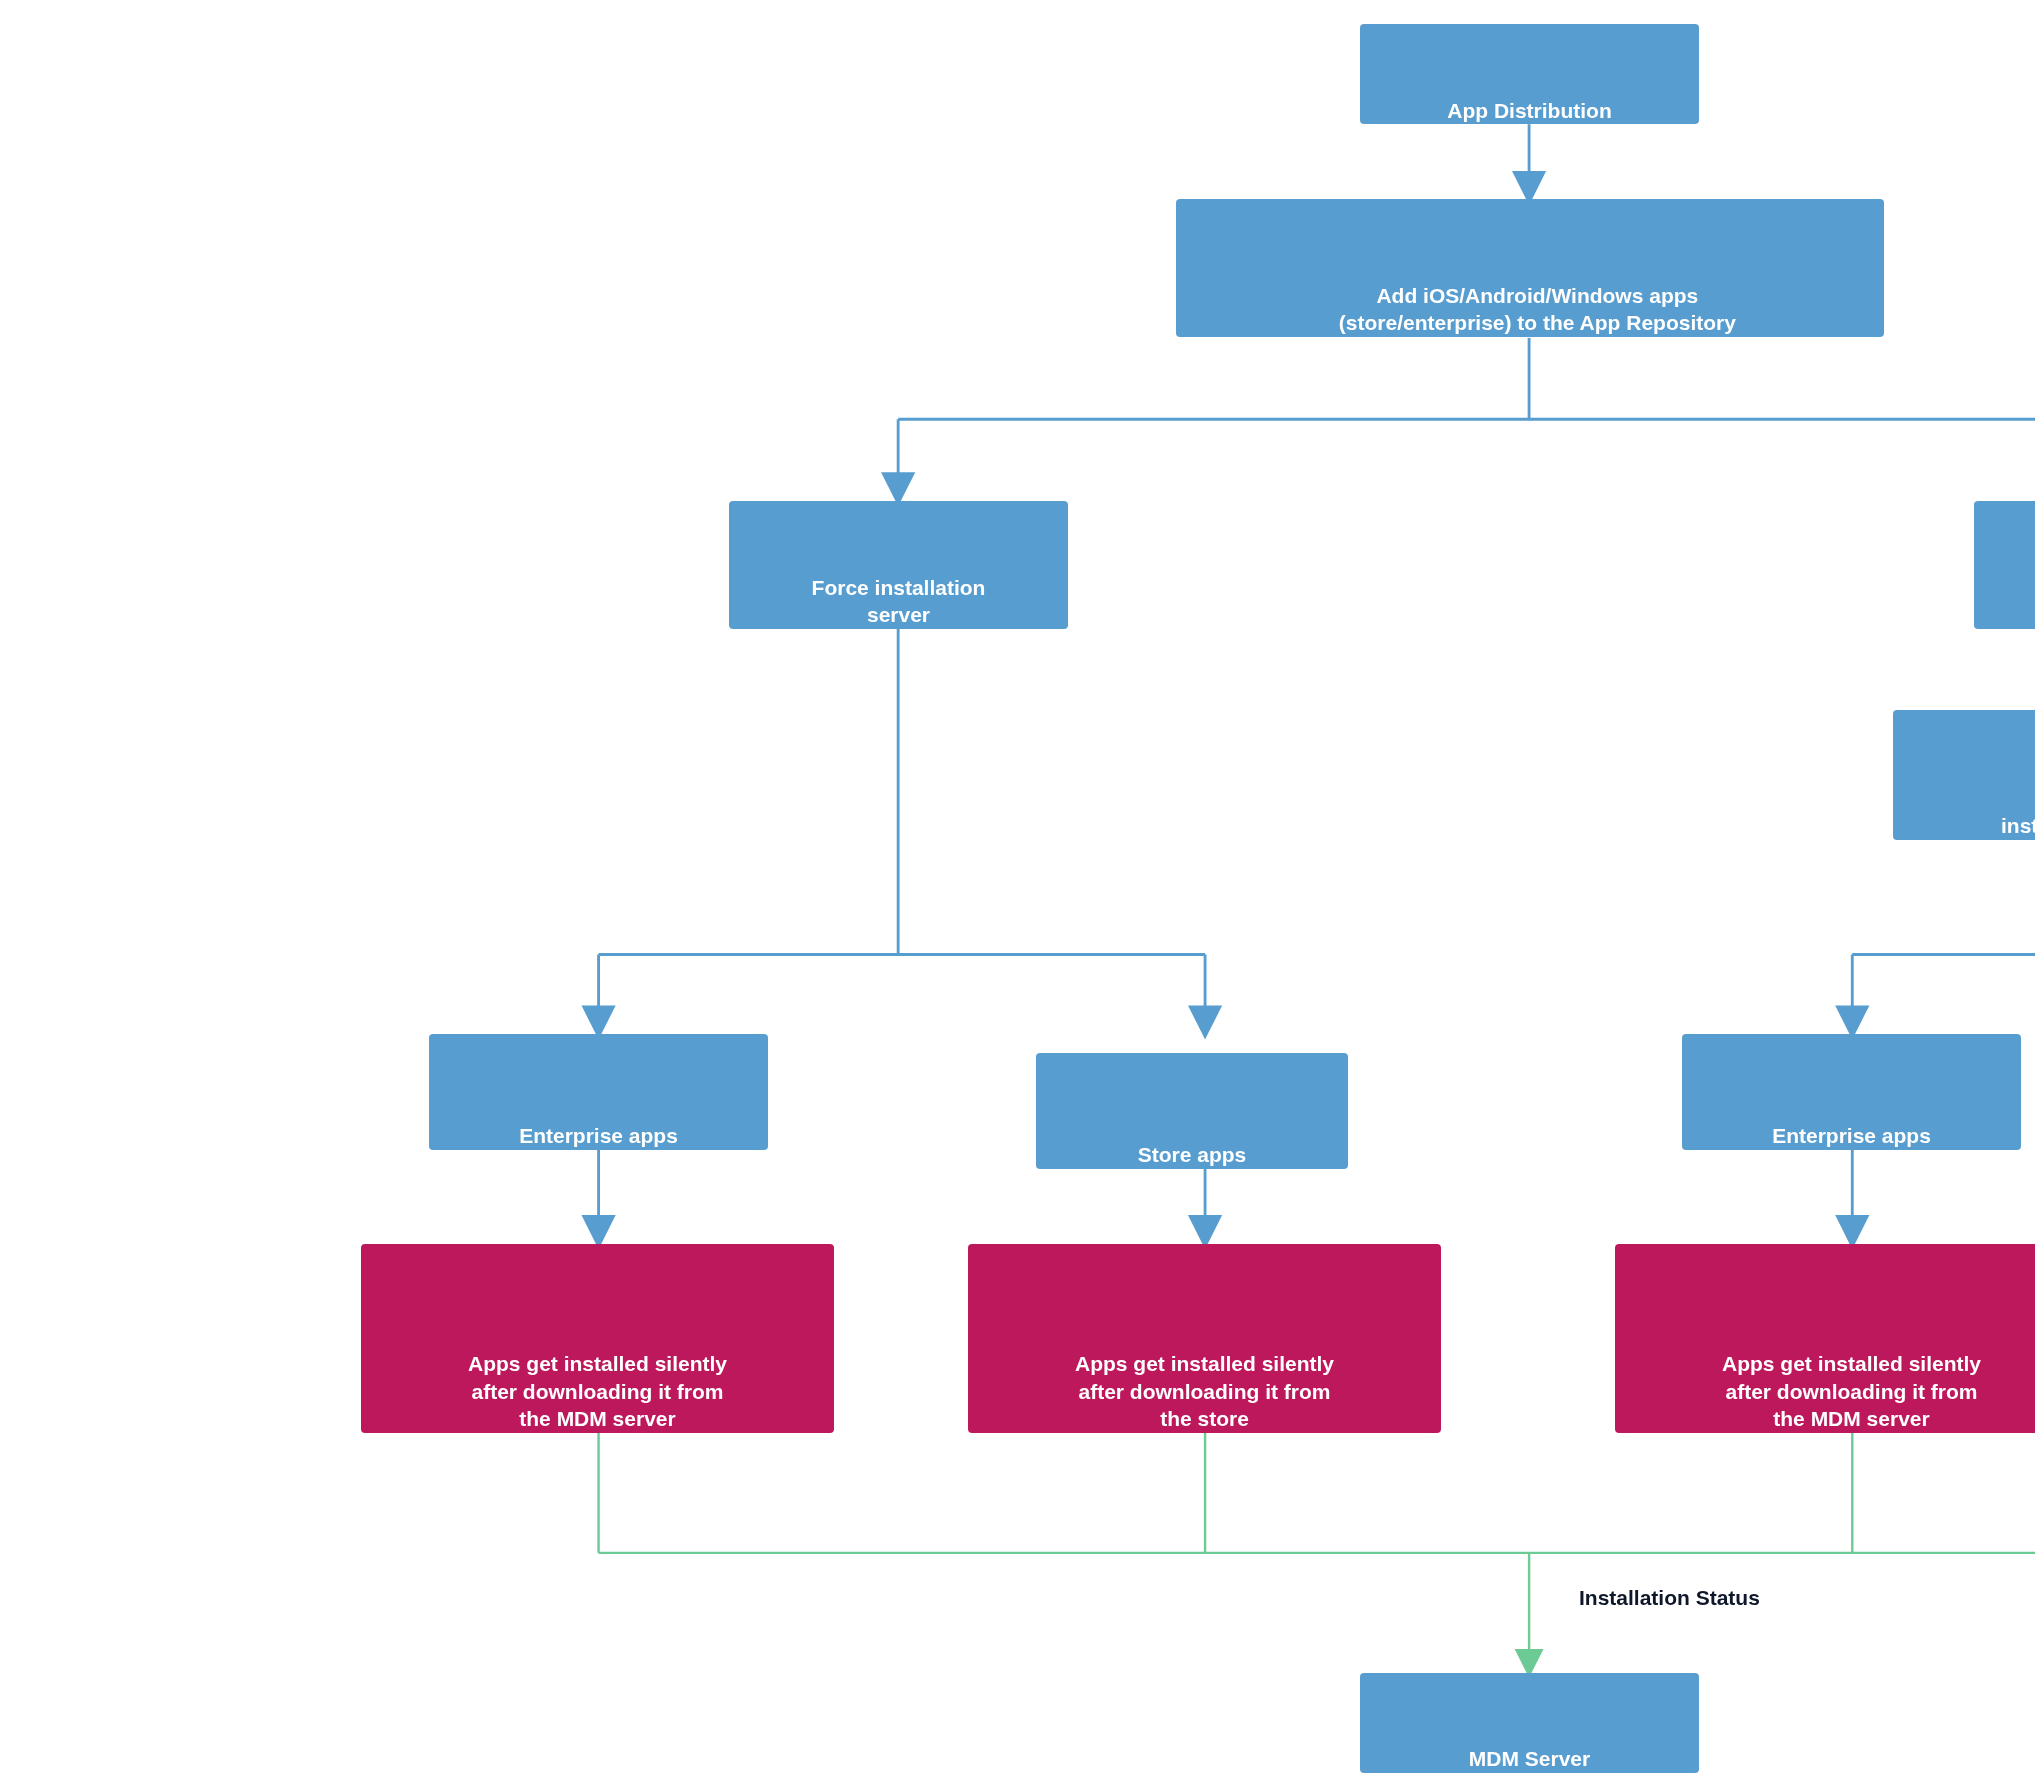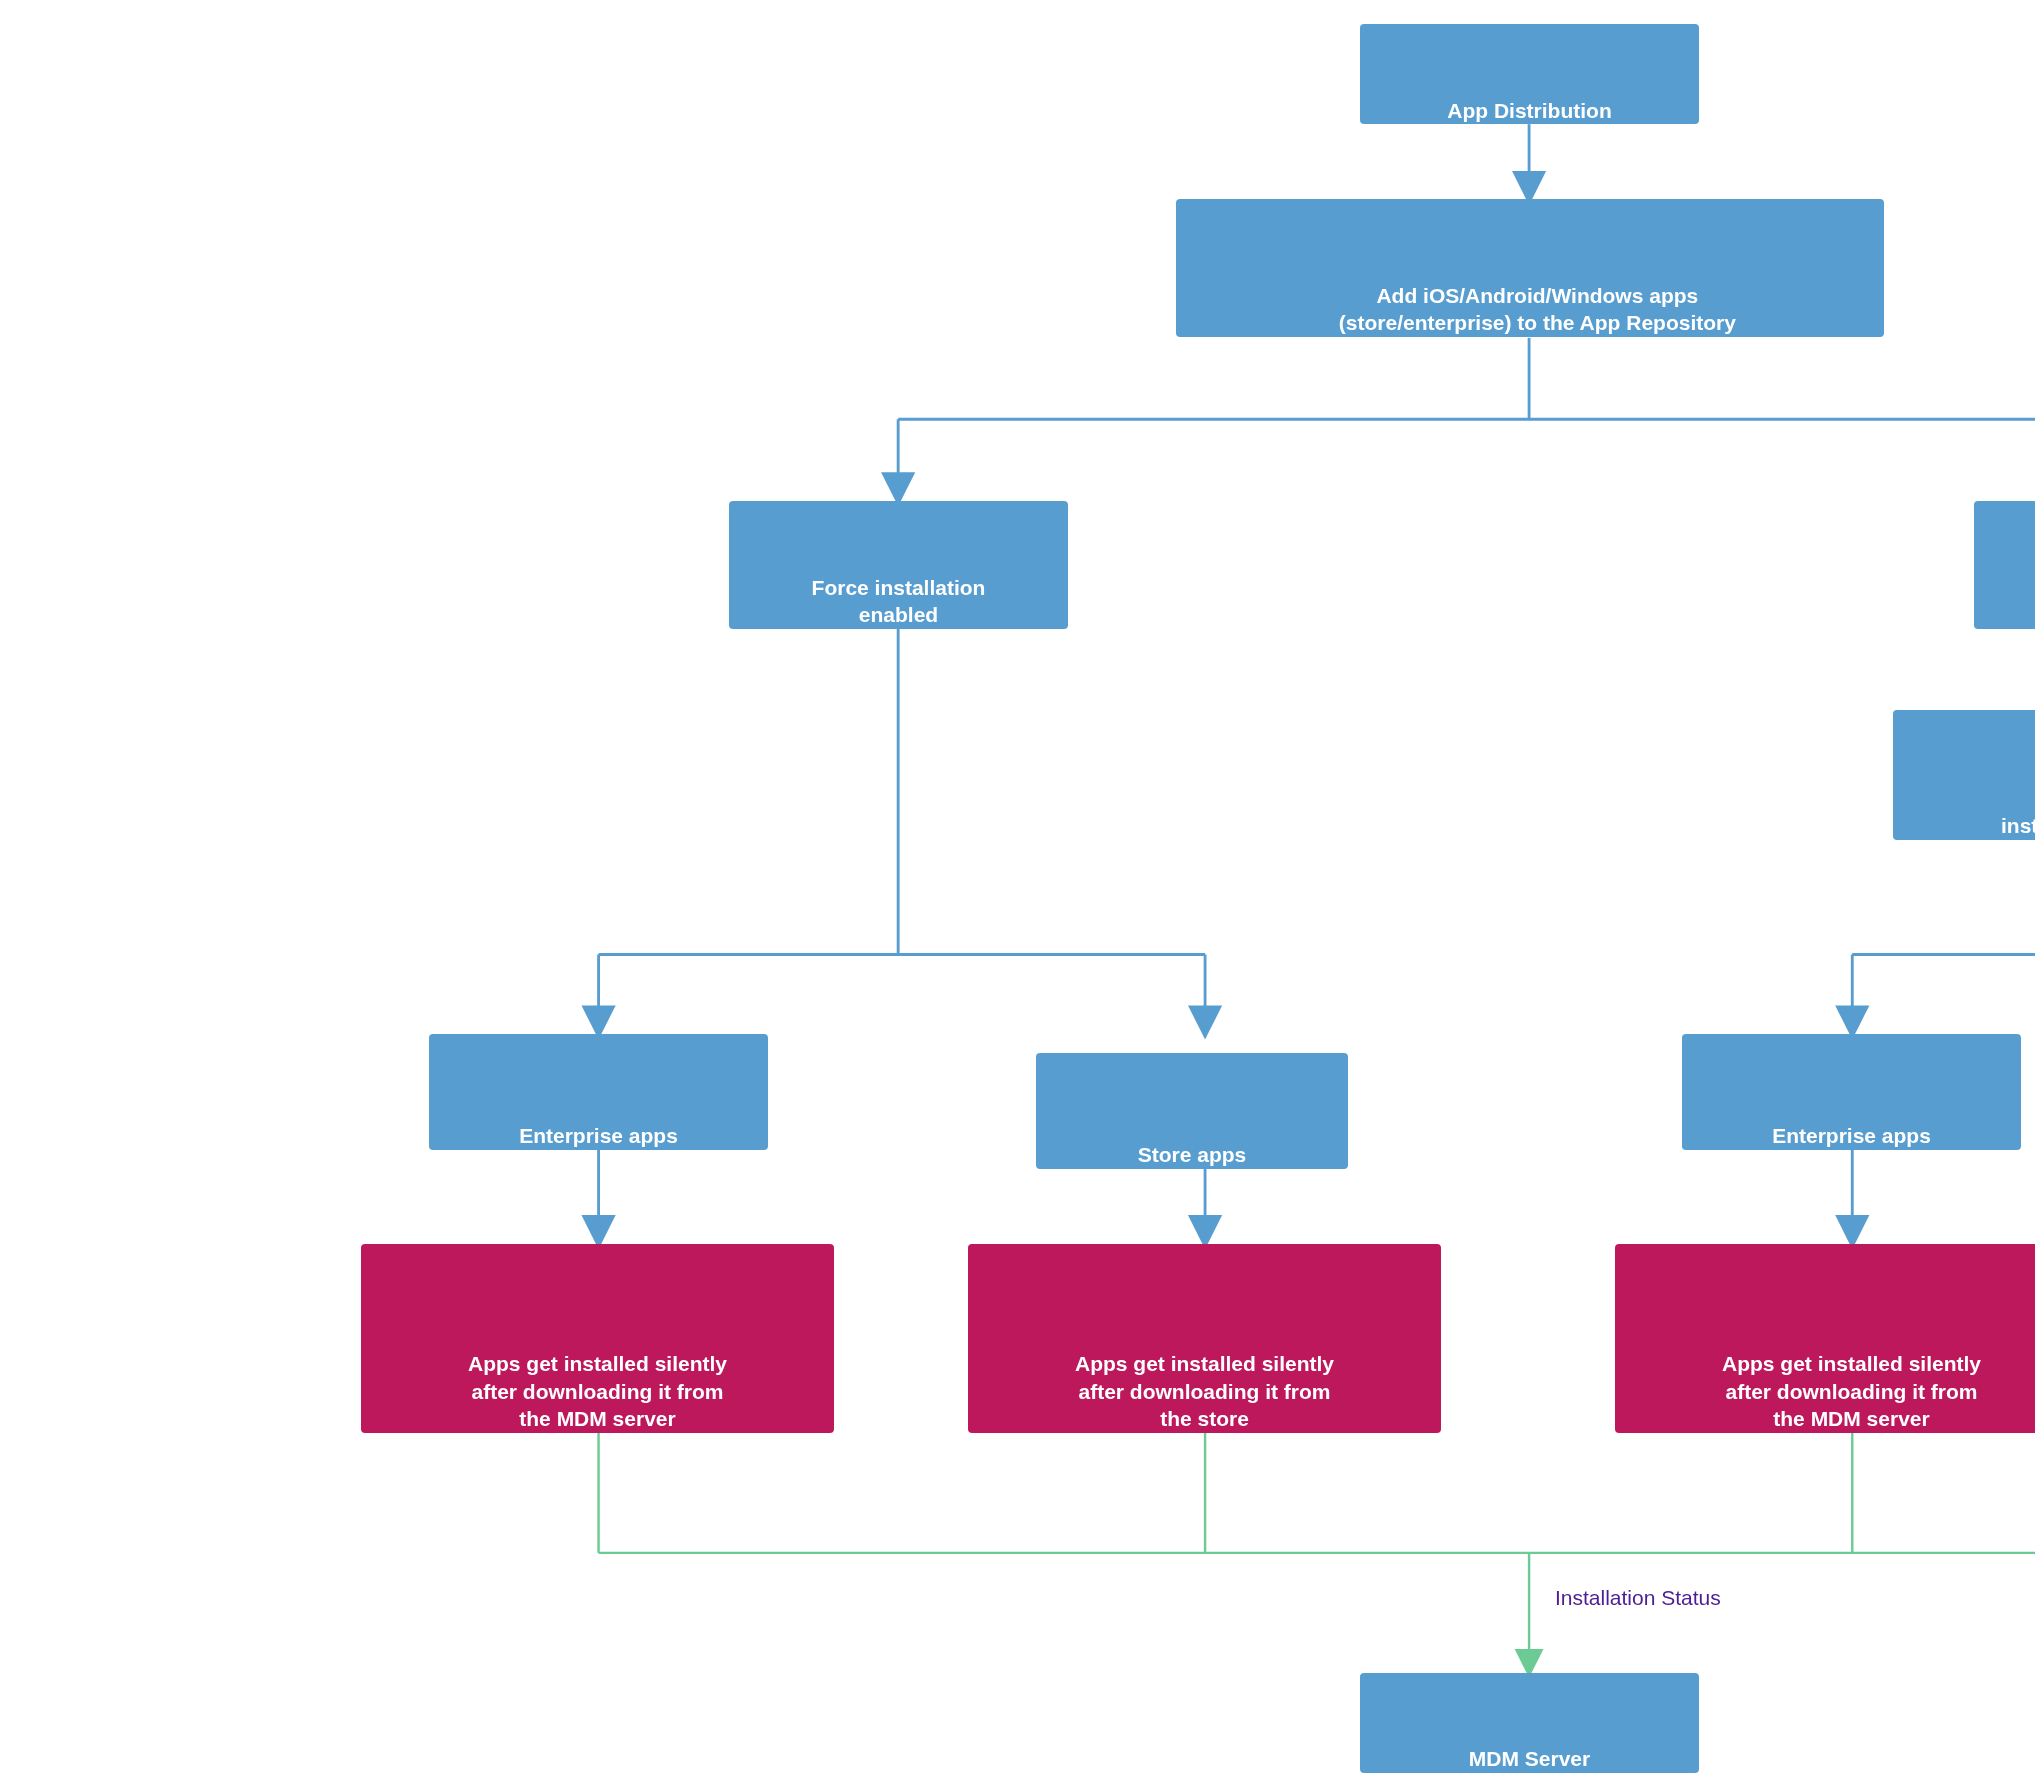--- a/index.html
+++ b/index.html
@@ -39,24 +39,25 @@
     z-index: 2;
   }
   .node.blue {
     background: #589dd0;
   }
   .node.green {
     background: #be185d;
   }
   .edge-label {
     position: absolute;
-    color: #4c1d95;
-    font-weight: normal;
+    color: #0f172a;
+    font-weight: bold;
     z-index: 3;
     white-space: nowrap;
+    margin-left: 24px;
   }
 </style>
 </head>
 <body>
 
 <div id="canvas">
 
   <svg id="edges" viewBox="0 0 7718 4400" xmlns="http://www.w3.org/2000/svg">
     <defs>
       <marker id="arrow-blue" markerWidth="14" markerHeight="14" refX="10" refY="7" orient="auto" markerUnits="strokeWidth">
@@ -109,21 +110,21 @@
     <span>App Distribution</span>
   </div>
 
   <div class="node blue" style="left:1176px; top:199px; width:708px; height:138px; font-size:21px; white-space:pre-line;padding-left:22px;">
     <span>Add iOS/Android/Windows apps
 (store/enterprise) to the App Repository</span>
   </div>
 
   <div class="node blue" style="left:729px; top:501px; width:339px; height:128px; font-size:21px; white-space:pre-line;">
     <span>Force installation
-enabled</span>
+server</span>
   </div>
 
   <div class="node blue" style="left:1974px; top:501px; width:339px; height:128px; font-size:21px; white-space:pre-line;">
     
   </div>
 
   <div class="node blue" style="left:1893px; top:710px; width:508px; height:130px; font-size:21px; white-space:pre-line;">
     <span>User initiates
 installation from App Catalog</span>
   </div>

